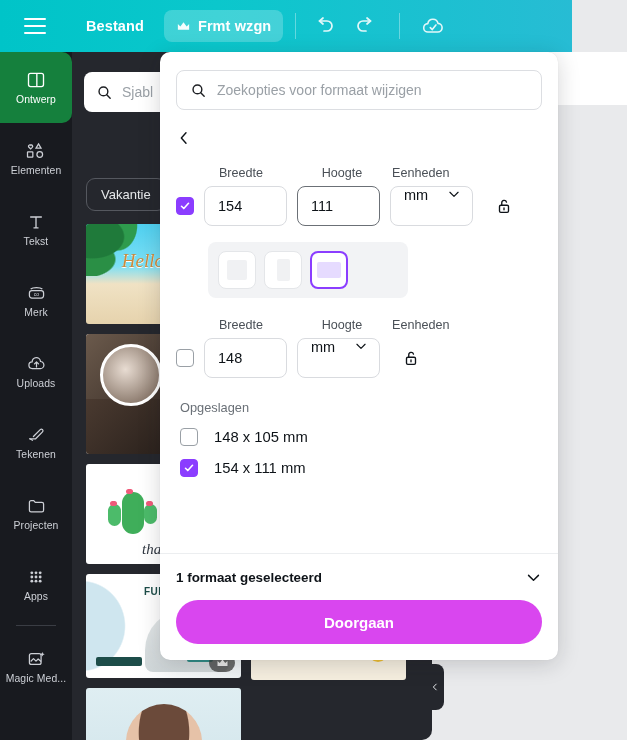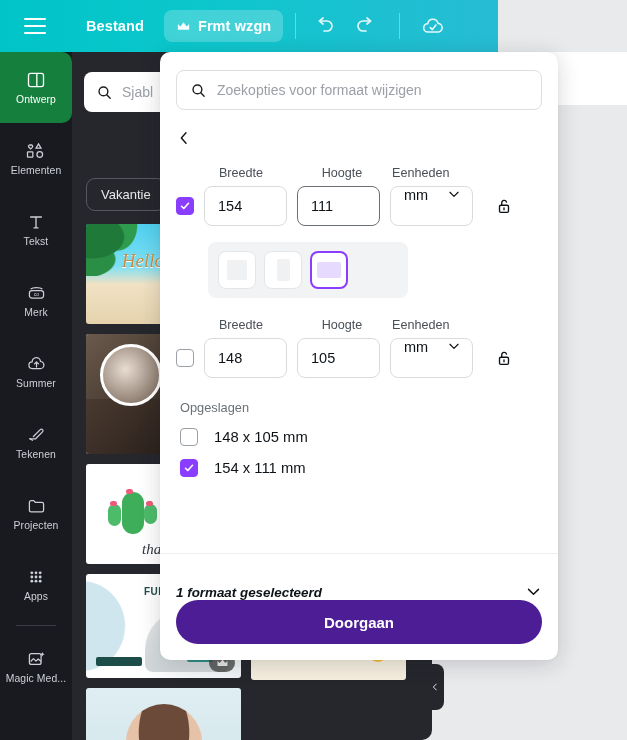--- a/index.html
+++ b/index.html
@@ -6,21 +6,21 @@
   html, body {
     width: 627px; height: 740px;
     overflow: hidden;
     font-family: "Liberation Sans", sans-serif;
     background: #e9eaec;
   }
   #root { position: relative; width: 627px; height: 740px; overflow: hidden; }
 
   
   .topbar {
-    position: absolute; top: 0; left: 0; width: 498px; height: 52px;
+    position: absolute; top: 0; left: 0; width: 572px; height: 52px;
     background: linear-gradient(90deg, #00c4c8 0%, #0bc7cc 38%, #27bcd4 100%);
     display: flex; align-items: center; z-index: 40;
   }
   .hamburger { width: 22px; height: 16px; margin-left: 24px; position: relative; cursor: pointer; }
   .hamburger i {
     position: absolute; left: 0; width: 22px; height: 2px; background: #fff; border-radius: 1px;
   }
   .hamburger i:nth-child(1){ top: 0; }
   .hamburger i:nth-child(2){ top: 7px; }
   .hamburger i:nth-child(3){ top: 14px; }
@@ -187,26 +187,26 @@
   .or.sel { border: 2.5px solid #8b3dff; }
   .or .sq { background: #f0f1f3; }
   .or.sel .sq { background: #e6dbff; }
 
   .saved-ttl { margin: 22px 0 0 20px; font-size: 12.8px; color: #6a7077; }
   .saved-row { display: flex; align-items: center; gap: 16px; margin: 13px 0 0 20px; cursor: pointer; }
   .saved-row .txt { font-size: 14.8px; color: #0e1318; }
 
   .dlg-foot { margin-top: auto; border-top: 1px solid #eceef0; padding: 0 16px; }
   .sel-summary {
-    display: flex; align-items: flex-end; justify-content: space-between;
-    height: 46px; cursor: pointer; font-style: italic;
+    display: flex; align-items: center; justify-content: space-between;
+    height: 46px; cursor: pointer;
   }
   .sel-summary .t { font-size: 13.4px; font-weight: 700; color: #0e1318; }
   .cta {
-    height: 44px; border-radius: 22px; background: #4c1d95; color: #fff;
+    height: 44px; border-radius: 22px; background: #d946ef; color: #fff;
     display: flex; align-items: center; justify-content: center;
     font-size: 15px; font-weight: 700; cursor: pointer; margin-bottom: 16px;
   }
 </style>
 </head>
 <body>
 
 <div id="root">
 
   <div class="topbar">
@@ -267,21 +267,21 @@
           <path d="M5 7.2c2.6-2.4 11.4-2.4 14 0"></path>
         <text x="12" y="15.6" font-size="6" fill="currentColor" stroke="none" text-anchor="middle">co</text>
       </svg>
       <span class="lbl">Merk</span>
     </div>
     <div class="rail-item">
       <svg width="21" height="20" viewBox="0 0 24 24" fill="none" stroke="currentColor" stroke-width="1.5" stroke-linecap="round" stroke-linejoin="round">
         <path d="M7 17.5a4 4 0 01-.2-8A5 5 0 0116.8 9 3.7 3.7 0 0116.5 17.5z"></path>
         <path d="M12 15.5V9.5M9.6 11.8L12 9.4l2.4 2.4"></path>
       </svg>
-      <span class="lbl">Summer</span>
+      <span class="lbl">Uploads</span>
     </div>
     <div class="rail-item">
       <svg width="21" height="20" viewBox="0 0 24 24" fill="none" stroke="currentColor" stroke-width="1.5" stroke-linecap="round" stroke-linejoin="round">
         <path d="M4 16.5h7l8.2-8.2a1.9 1.9 0 00-2.7-2.7L8.3 13.8"></path>
           <path d="M4 16.5l3.2 1.8"></path>
       </svg>
       <span class="lbl">Tekenen</span>
     </div>
     <div class="rail-item">
       <svg width="21" height="20" viewBox="0 0 24 24" fill="none" stroke="currentColor" stroke-width="1.5" stroke-linejoin="round">
@@ -472,21 +472,20 @@
 
     <div class="field-labels">
       <span class="lb-w">Breedte</span>
       <span class="lb-h">Hoogte</span>
       <span>Eenheden</span>
     </div>
 
     <div class="row">
       <div class="cb"></div>
       <div class="inp">148</div>
-      <div class="inp">105</div>
       <div class="unit">
         <span>mm</span>
         <svg width="14" height="14" viewBox="0 0 24 24" fill="none" stroke="#0e1318" stroke-width="2" stroke-linecap="round" stroke-linejoin="round">
           <path d="M5 9l7 7 7-7"></path>
         </svg>
       </div>
       <svg class="lock" viewBox="0 0 24 24" fill="none" stroke="#0e1318" stroke-width="1.8" stroke-linecap="round" stroke-linejoin="round">
         <rect x="6" y="11" width="12" height="9.5" rx="1.8"></rect>
         <path d="M9 11V7.6a3.2 3.2 0 016.3-.7"></path>
         <path d="M12 14.6v2.4"></path>

